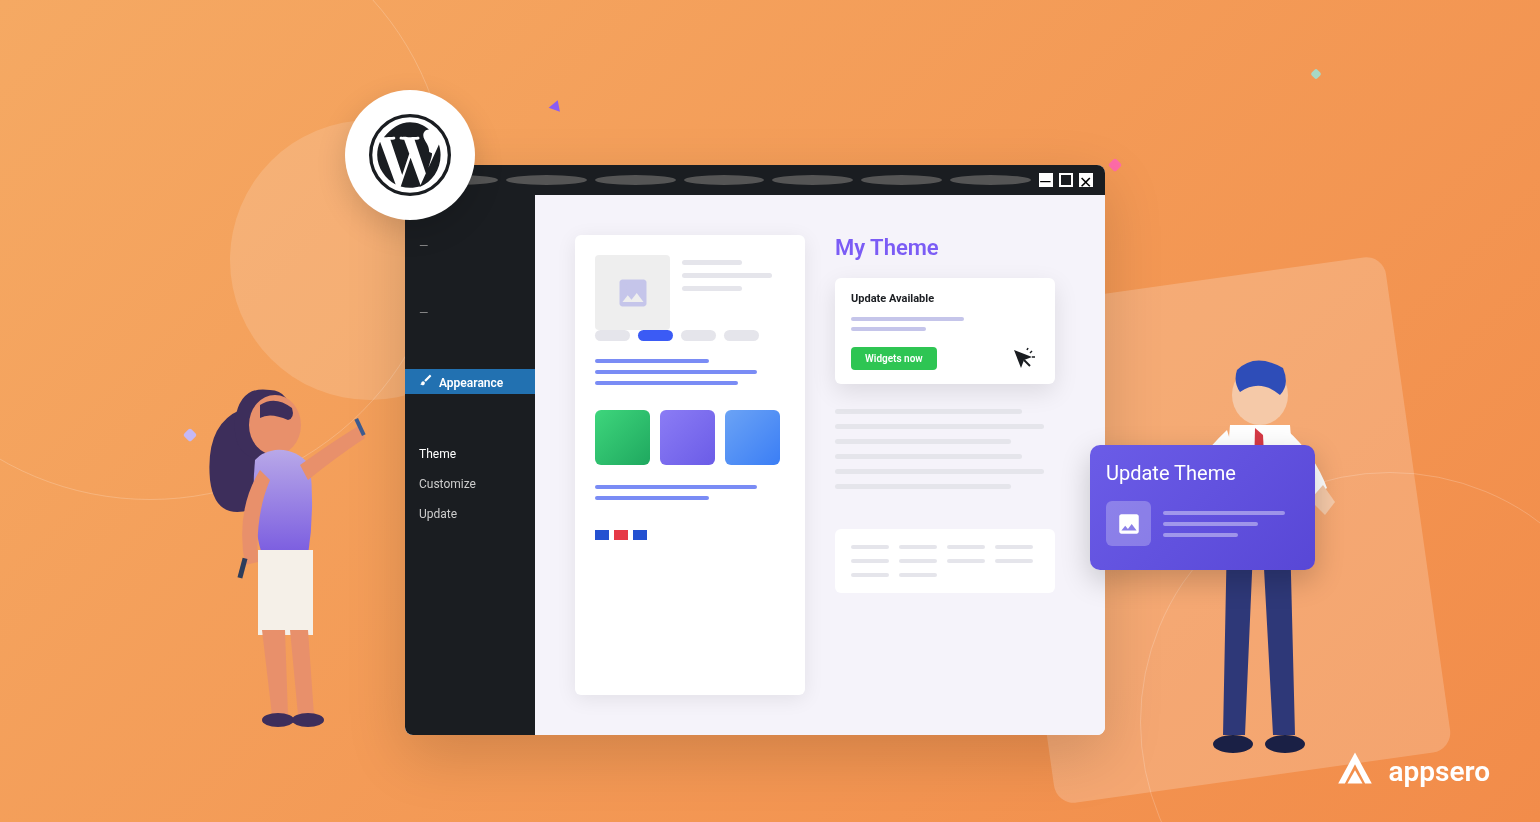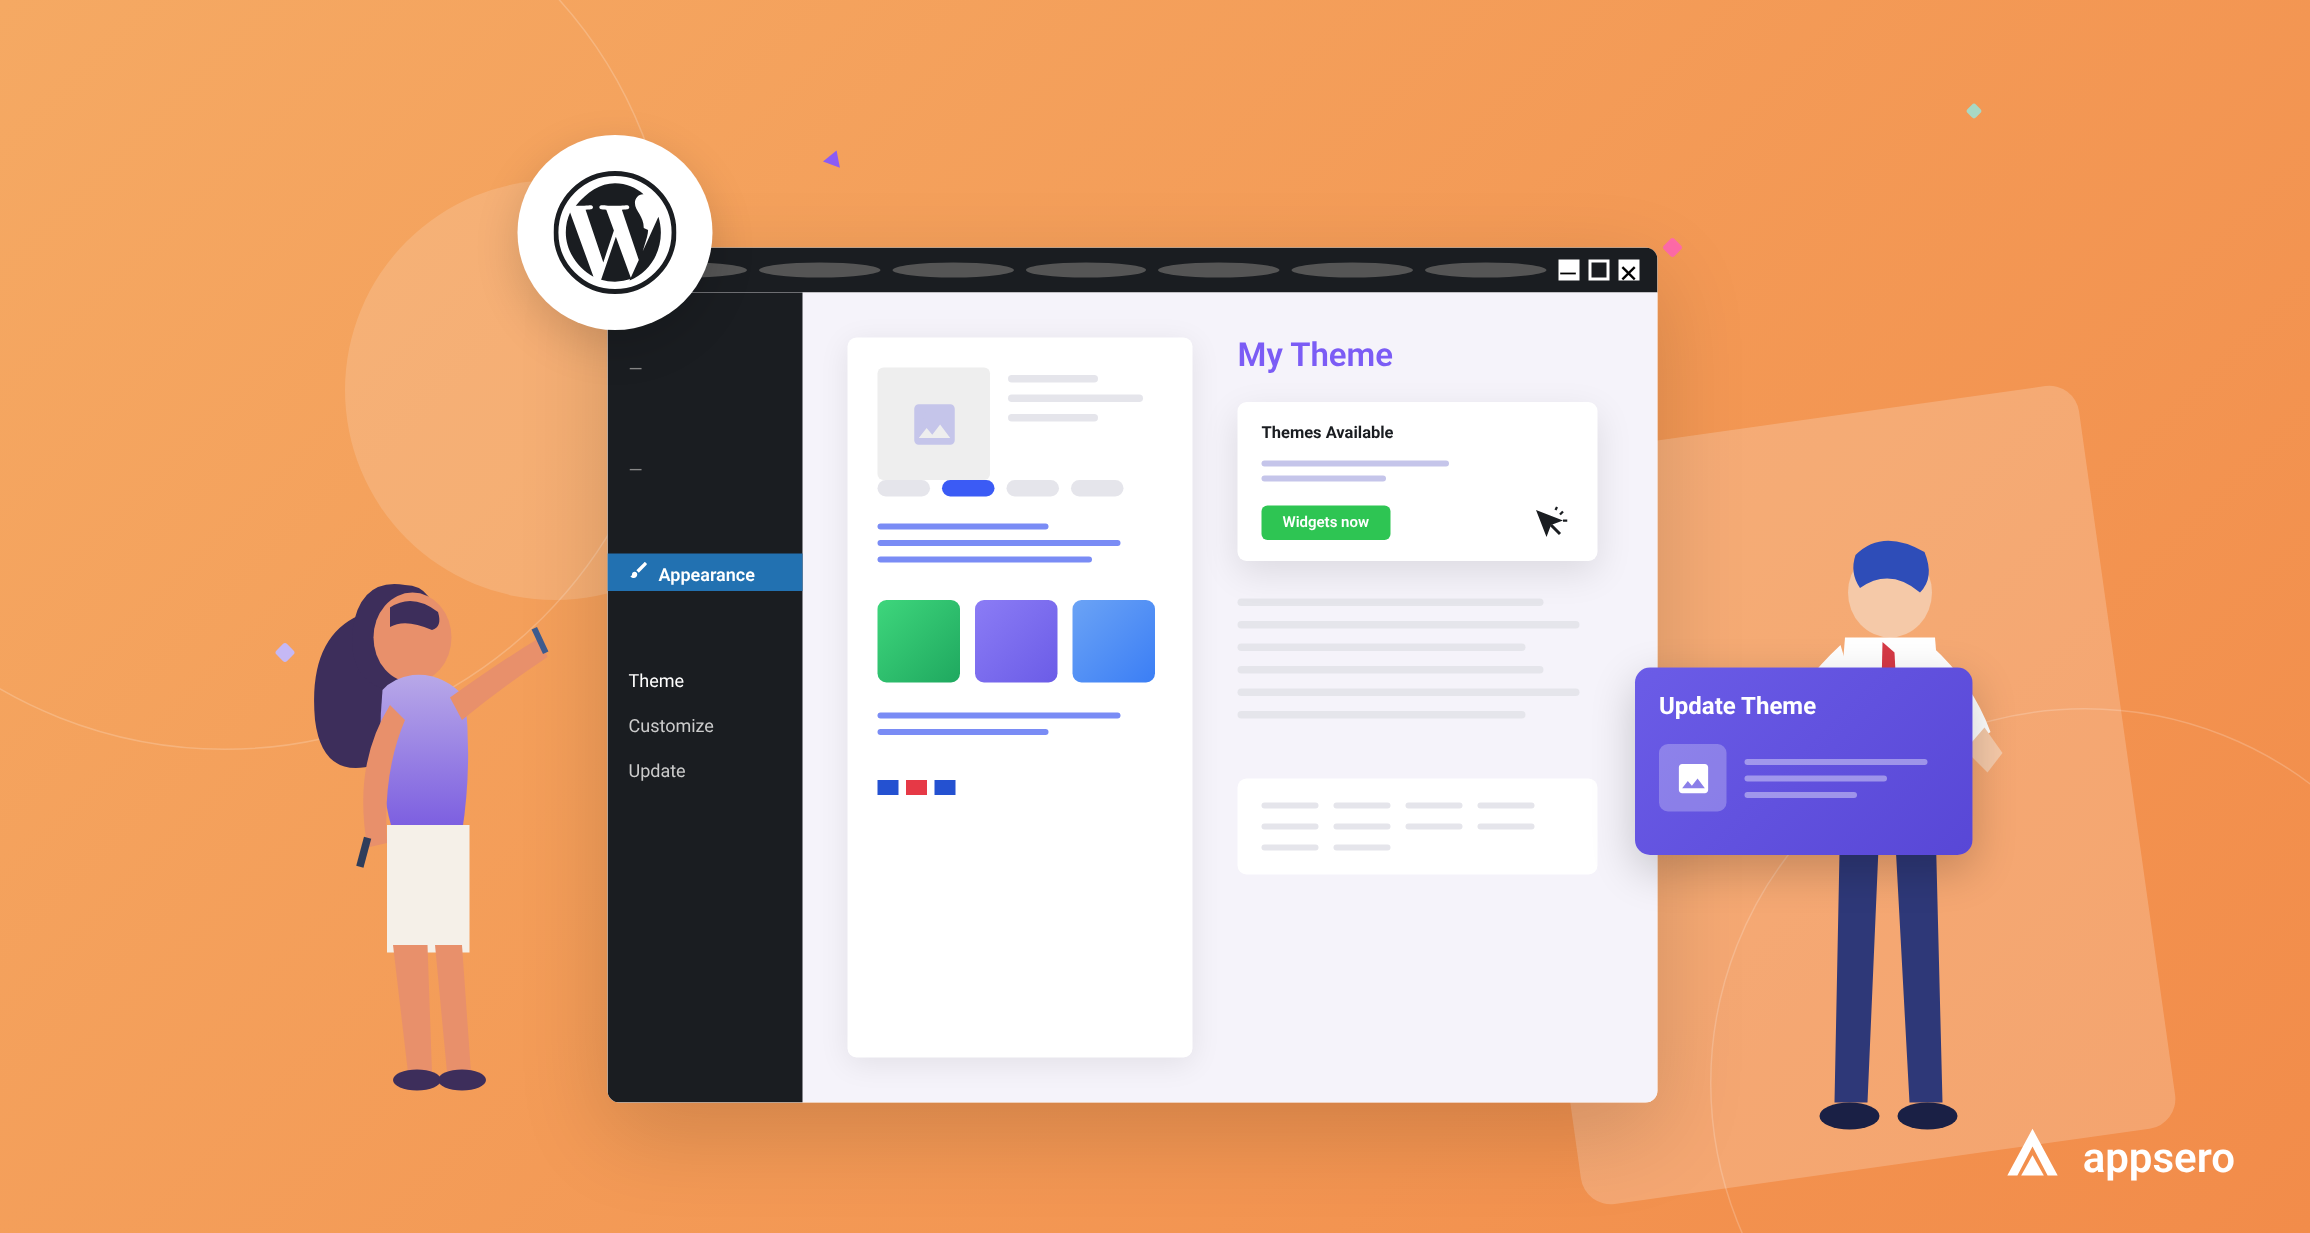--- a/index.html
+++ b/index.html
@@ -13,21 +13,21 @@
 .browser-bar .dot{width:10px;height:10px;border-radius:50%;background:#555;flex:1}
 .browser-bar .icons{display:flex;gap:6px;margin-left:auto}
 .browser-bar .icons span{width:14px;height:14px;background:#fff}
 .browser-bar .icons .sq{border:2px solid #fff;background:none}
 .browser-body{display:flex;height:calc(100% - 30px);background:#f5f3fa}
 .sidebar{width:130px;background:#1a1d21;color:#fff;padding-top:40px}
 .sb-item{padding:4px 14px;color:#888;font-size:12px;margin-bottom:45px}
 .sb-item.active{background:#2271b1;color:#fff;font-weight:600;display:flex;align-items:flex-end;gap:6px}
 .sb-sub{padding:8px 14px;color:#ccc;font-size:12px}
 .sb-sub.active{color:#fff}
-.content{flex:1;padding:30px;display:flex;gap:20px}
+.content{flex:1;padding:40px;display:flex;gap:20px}
 .card-left{width:230px;background:#fff;border-radius:6px;box-shadow:0 4px 20px rgba(0,0,0,0.08);padding:20px}
 .img-placeholder{width:75px;height:75px;background:#eee;border-radius:4px;display:flex;align-items:center;justify-content:center;float:left;margin-right:12px}
 .lines{display:flex;flex-direction:column;gap:8px;padding-top:5px}
 .line{height:5px;background:#e5e5eb;border-radius:3px}
 .line.s{width:60px}.line.m{width:90px}
 .pills{display:flex;gap:8px;margin:25px 0 18px;clear:both}
 .pill{width:35px;height:11px;border-radius:6px;background:#e5e5eb}
 .pill.active{background:#3b5bf5}
 .color-lines{display:flex;flex-direction:column;gap:7px}
 .cline{height:4px;border-radius:2px;background:#7a8cf5}
@@ -48,21 +48,21 @@
 .cursor{position:absolute;right:20px;bottom:8px;font-size:20px}
 .theme-lines{margin-top:25px;display:flex;flex-direction:column;gap:10px}
 .tline{height:5px;background:#e5e5eb;border-radius:3px}
 .tline.t1{width:85%}.tline.t2{width:95%}.tline.t3{width:80%}
 .bottom-card{background:#fff;border-radius:6px;padding:16px;margin-top:40px}
 .bc-dashes{display:flex;gap:10px;flex-wrap:wrap}
 .bc-dash{width:38px;height:4px;background:#e5e5eb;border-radius:2px}
 .wp-logo{position:absolute;top:90px;left:345px;width:130px;height:130px;background:#fff;border-radius:50%;display:flex;align-items:center;justify-content:center;box-shadow:0 10px 30px rgba(0,0,0,0.15);z-index:10}
 .wp-logo svg{width:82px;height:82px}
 .update-theme-card{position:absolute;top:445px;right:225px;width:225px;height:125px;background:linear-gradient(135deg,#6b5ce7,#5847d6);border-radius:10px;padding:16px;color:#fff;z-index:20;box-shadow:0 10px 30px rgba(0,0,0,0.2)}
-.ut-title{font-size:16px;font-weight:700;margin-bottom:16px}
+.ut-title{font-size:20px;font-weight:400;margin-bottom:16px}
 .ut-body{display:flex;gap:12px;align-items:center}
 .ut-img{width:45px;height:45px;background:rgba(255,255,255,0.25);border-radius:6px;display:flex;align-items:center;justify-content:center}
 .ut-lines{display:flex;flex-direction:column;gap:7px;flex:1}
 .ut-line{height:4px;background:rgba(255,255,255,0.4);border-radius:2px}
 .ut-line.s{width:70%}.ut-line.m{width:90%}.ut-line.l{width:55%}
 .person-left{position:absolute;top:330px;left:200px;width:200px;height:400px;z-index:5}
 .person-right{position:absolute;top:340px;right:175px;width:210px;height:430px;z-index:15}
 .logo-appsero{position:absolute;bottom:30px;right:50px;color:#fff;display:flex;align-items:center;gap:12px;font-size:28px;font-weight:600}
 .logo-appsero svg{width:42px;height:42px}
 .confetti{position:absolute}
@@ -159,21 +159,21 @@
           </div>
         <div class="flags">
           <div class="flag f1"></div>
           <div class="flag f2"></div>
           <div class="flag f3"></div>
         </div>
       </div>
       <div class="card-right">
         <div class="theme-title">My Theme</div>
         <div class="update-card">
-          <div class="update-label">Themes Available</div>
+          <div class="update-label">Update Available</div>
           <div class="update-line"></div><div class="update-line s"></div>
           <div class="update-btn">Widgets now</div>
           <div class="cursor">
             <svg width="24" height="24" viewBox="0 0 24 24">
                 <path d="M3 3l7 18 3-8 8-3z" fill="#1a1d21"></path>
                 <path d="M13 13l6 6" stroke="#1a1d21" stroke-width="2"></path>
                 <g stroke="#1a1d21" stroke-width="1.5">
                   <line x1="19" y1="6" x2="21" y2="4"></line>
                   <line x1="21" y1="10" x2="24" y2="10"></line>
                   <line x1="16" y1="3" x2="17" y2="1"></line>

